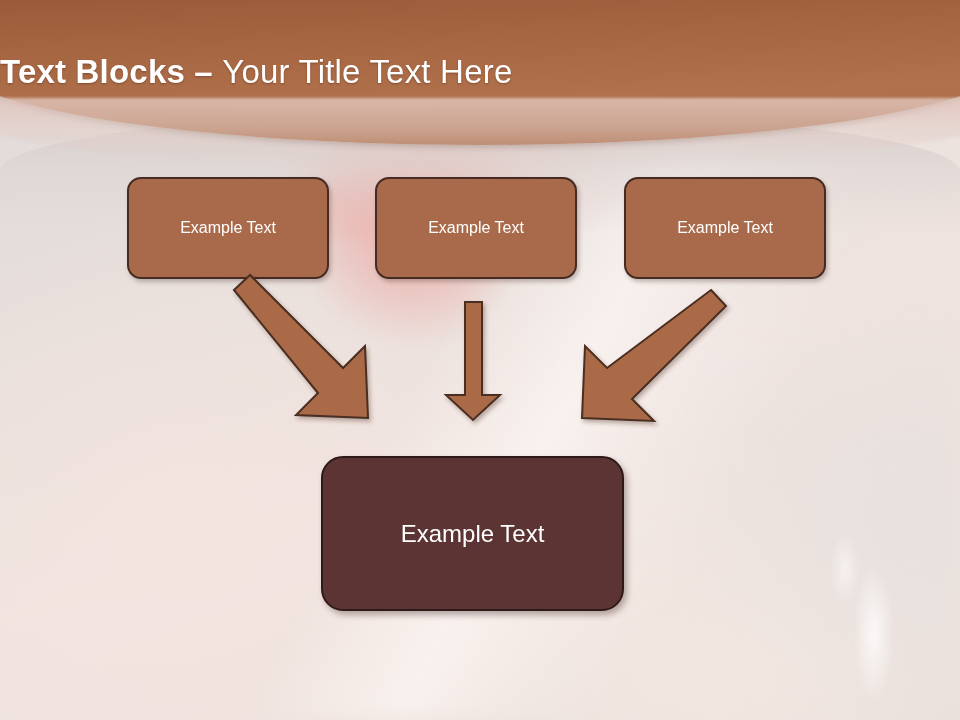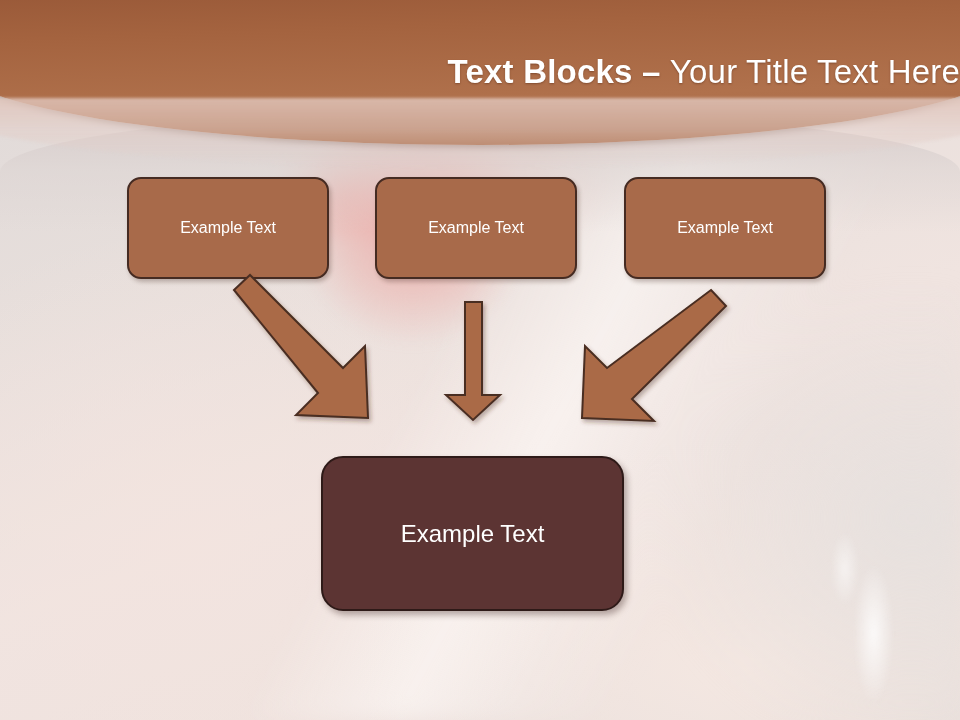--- a/index.html
+++ b/index.html
@@ -80,21 +80,21 @@
     background: linear-gradient(180deg, rgba(224,196,186,0.85) 0%, rgba(226,205,199,0.55) 45%, rgba(228,215,210,0.05) 100%);
     filter: blur(1.5px);
     pointer-events: none;
   }
 
   .title {
     position: absolute;
     left: 0;
     right: 0;
     top: 52px;
-    text-align: right;
+    text-align: left;
     color: #ffffff;
     font-size: 33px;
     line-height: 40px;
     letter-spacing: 0.2px;
     white-space: nowrap;
     text-shadow: 0 1px 2px rgba(80,38,20,0.45);
   }
   .title .t-bold { font-weight: bold; }
   .title .t-light { font-weight: normal; }
 

